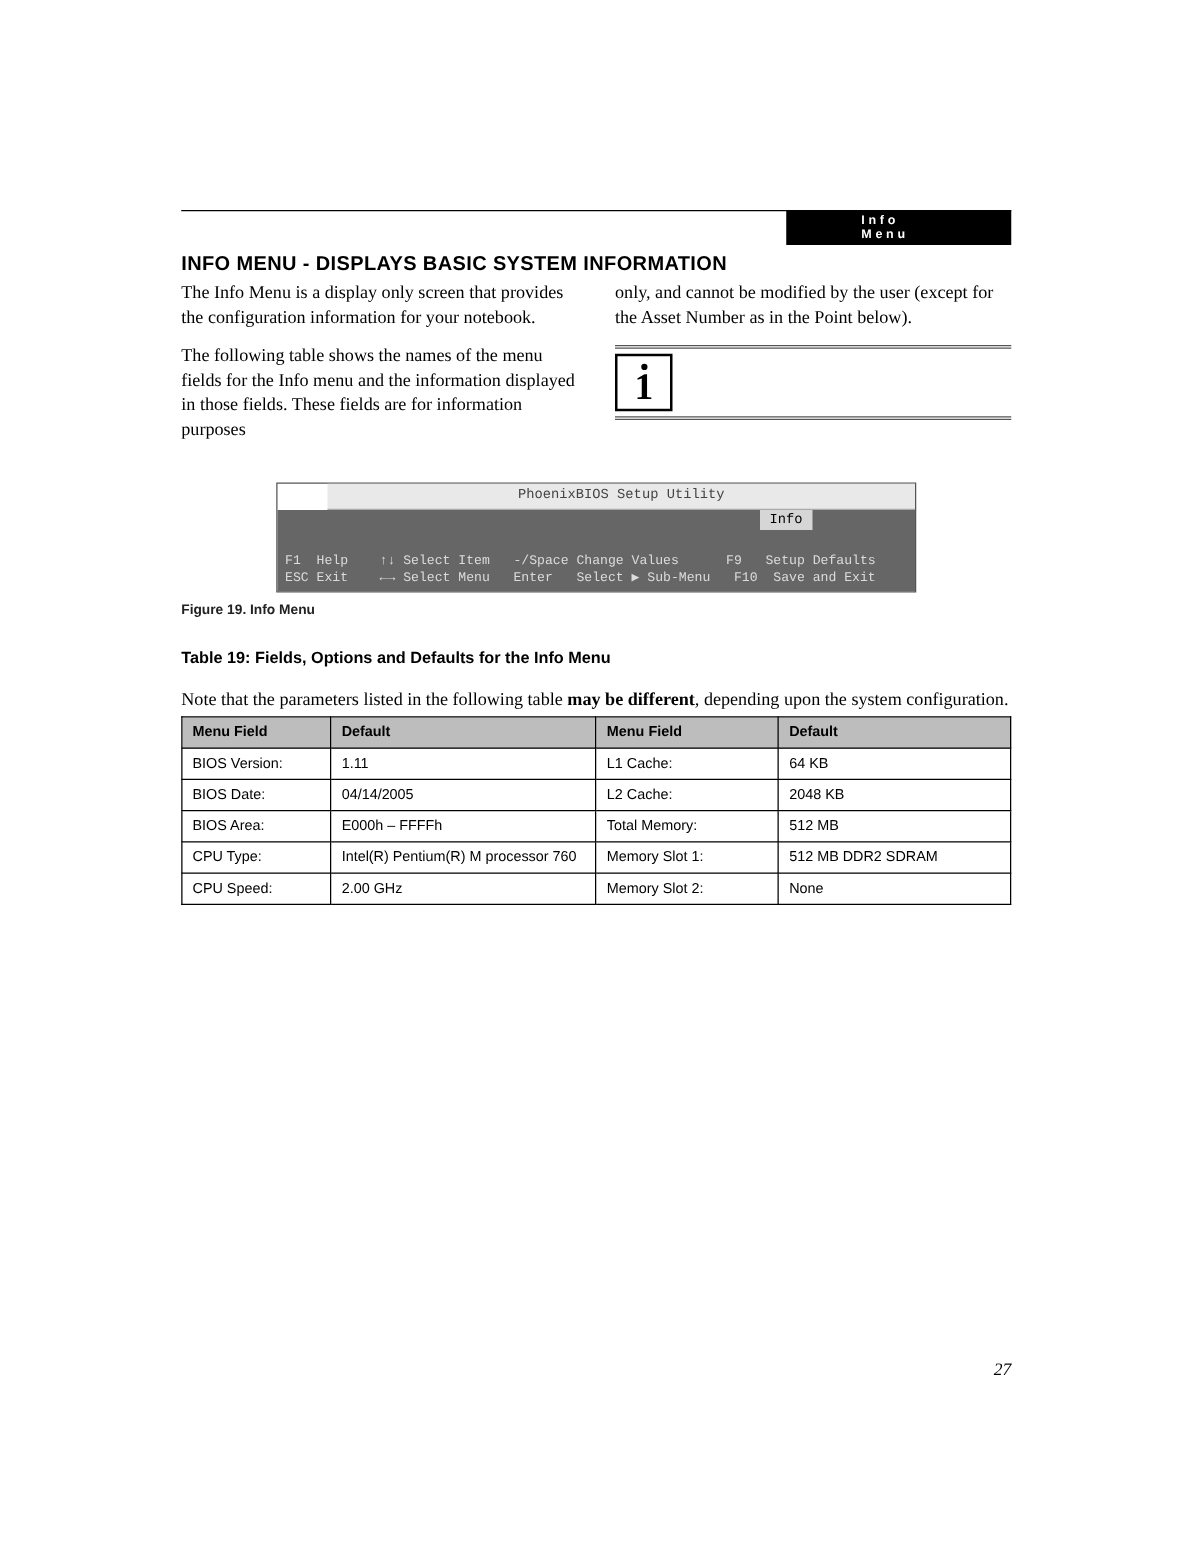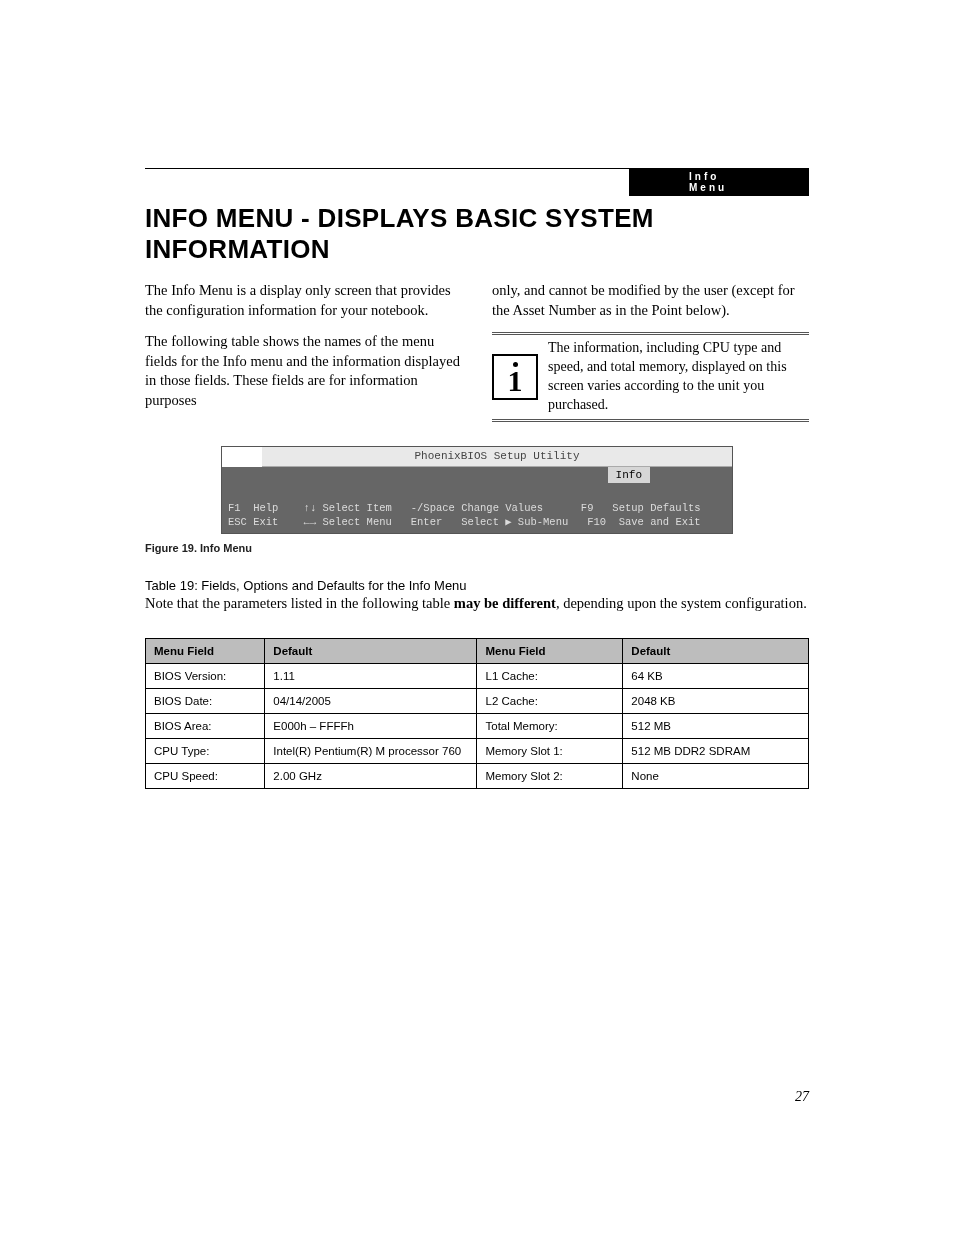--- a/index.html
+++ b/index.html
@@ -30,23 +30,23 @@
     font-weight: bold;
     letter-spacing: 3px;
     font-size: 10px;
     padding: 3px 60px 3px 60px;
     width: 180px;
     box-sizing: border-box;
   }
   h1.title {
     font-family: "Trebuchet MS", "Arial Narrow", sans-serif;
     font-weight: bold;
-    font-size: 26px;
+    font-size: 16px;
     letter-spacing: 0.3px;
-    margin: 34px 0 16px 0;
+    margin: 34px 0 4px 0;
   }
   .columns {
     display: flex;
     gap: 30px;
   }
   .col { flex: 1; font-size: 14.5px; line-height: 1.35; }
   .col p { margin: 0 0 12px 0; }
   .info-block {
     margin-top: 6px;
   }
@@ -120,27 +120,27 @@
   .fig-caption {
     text-align: left;
     font-family: Liberation Sans, sans-serif;
     font-size: 11px;
     font-weight: bold;
     margin: 8px 0 24px 0;
     color: #222;
   }
   .table-title {
     font-family: Arial, Helvetica, sans-serif;
-    font-weight: normal;
+    font-weight: bold;
     font-size: 13px;
-    margin-bottom: 2px;
+    margin-bottom: 19px;
   }
   .table-note {
     font-size: 14.5px;
-    margin: 0 0 26px 0;
+    margin: 0 0 4px 0;
   }
   .table-note .emph { font-weight: bold; }
   table.fields {
     border-collapse: collapse;
     width: 100%;
     font-family: Arial, Helvetica, sans-serif;
     font-size: 11.5px;
   }
   table.fields th, table.fields td {
     border: 1px solid #000;
@@ -177,21 +177,20 @@
     </div>
     <div class="col">
       <p>only, and cannot be modified by the user (except for the Asset Number as in the Point below).</p>
       <div class="info-block">
         <div class="info-rule"></div>
         <div class="info-row">
           <div class="info-icon">
             <span class="dot"></span>
               <span class="stem">1</span>
           </div>
-          <div class="info-text">The information, including CPU type and speed, and total memory, displayed on this screen varies according to the unit you purchased.</div>
         </div>
         <div class="info-rule" style="margin-top:4px;"></div>
       </div>
     </div>
   </div>
 
   <div class="bios-box">
     <div class="bios-title">PhoenixBIOS Setup Utility</div>
     <div class="bios-tabs">
       <div class="bios-tab-active">Info</div>

